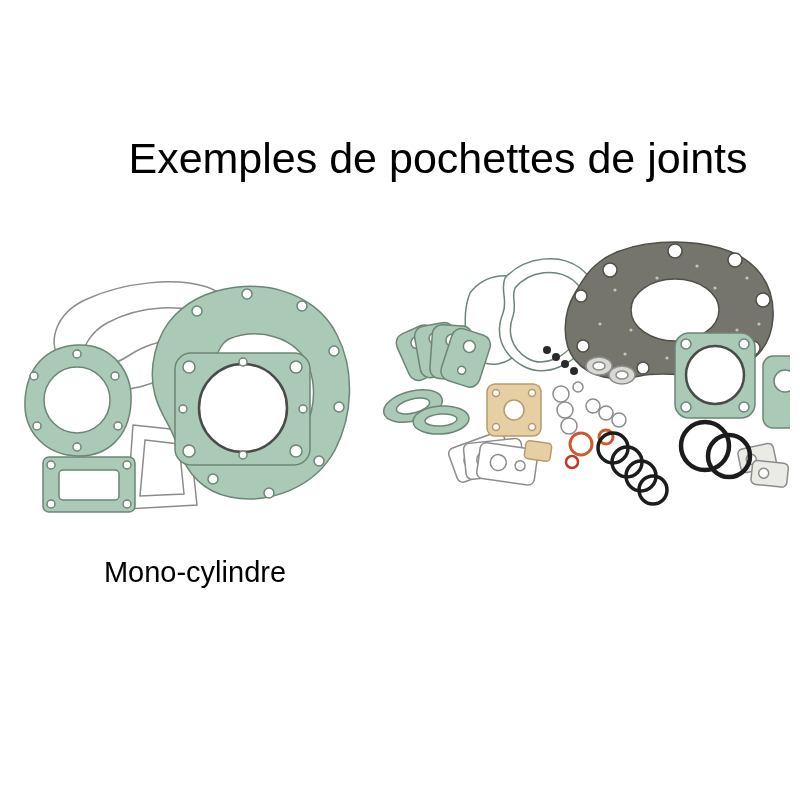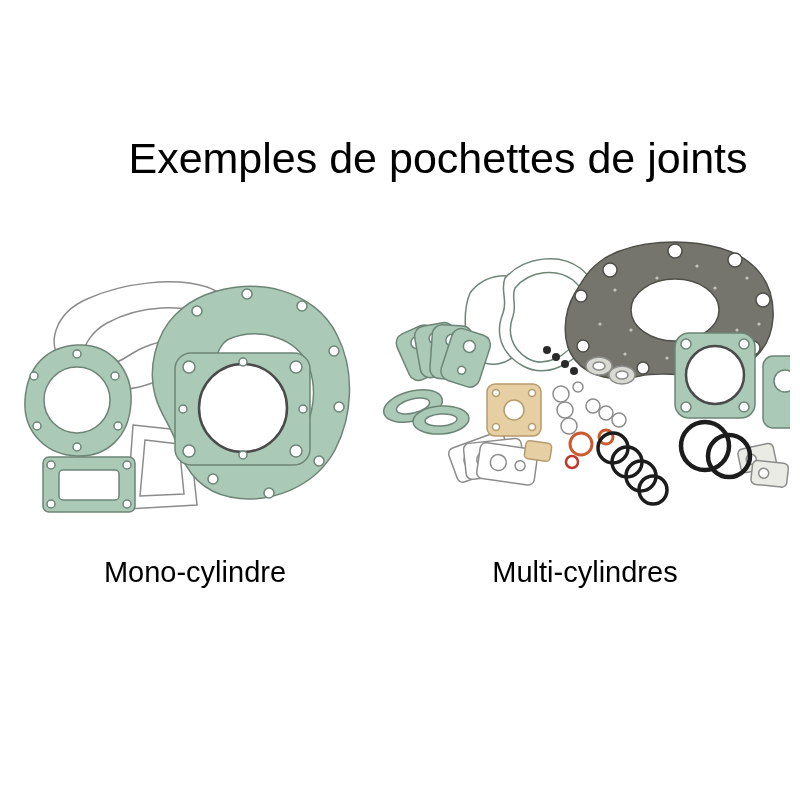--- a/index.html
+++ b/index.html
@@ -243,15 +243,14 @@
       <circle cx="266" cy="238" r="15"></circle>
         <circle cx="278" cy="252" r="14"></circle>
     </g>
     <g fill="none" stroke-width="4.5" stroke="#1c1c1c">
       <circle cx="330" cy="208" r="24"></circle>
         <circle cx="354" cy="218" r="21"></circle>
     </g>
   </svg>
 
   <div class="label label-mono">Mono-cylindre</div>
-  <div class="label label-multi">Multi-cylindres</div>
 
 </div>
 
 </body></html>

